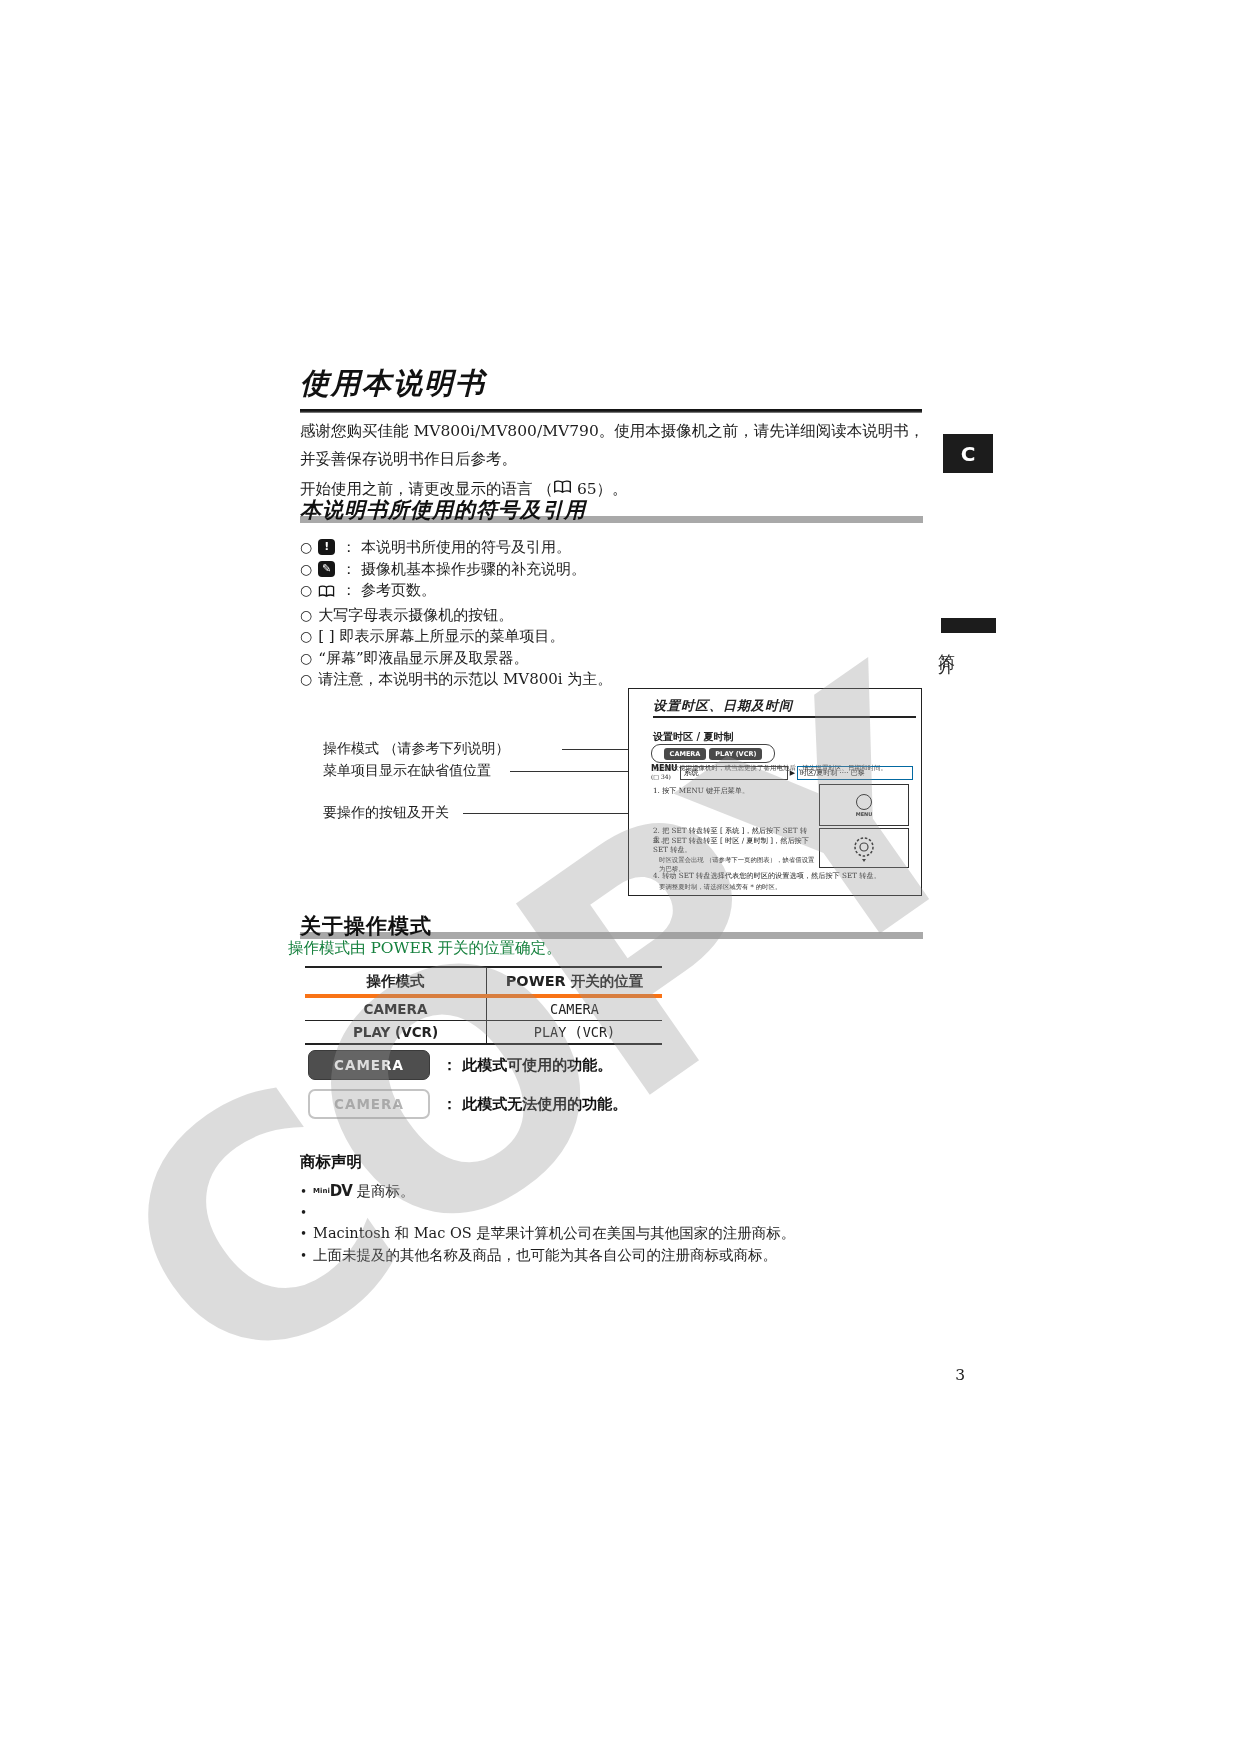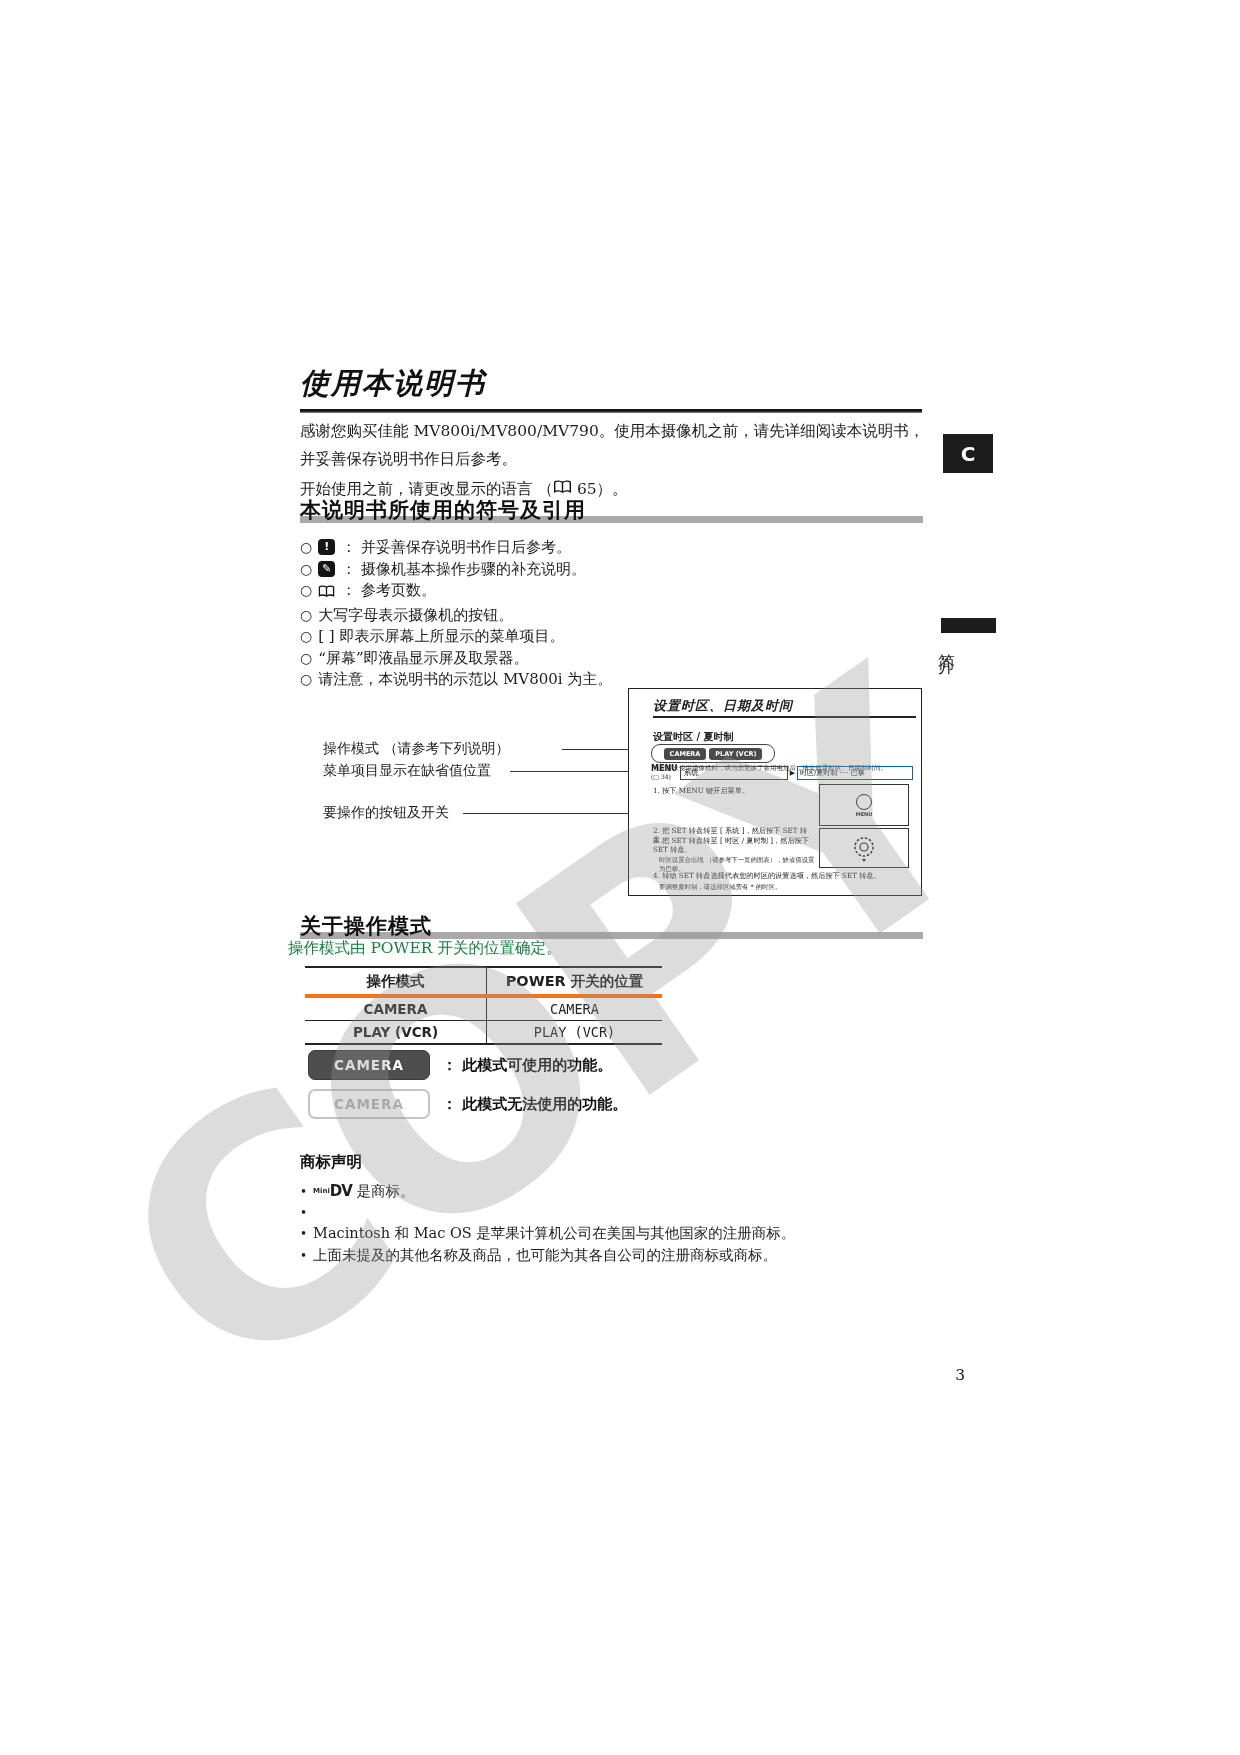--- a/index.html
+++ b/index.html
@@ -19,21 +19,21 @@
     background:linear-gradient(to bottom,#151515 0%,#151515 55%,#9b9b9b 100%);}
 
   .intro{left:300px;top:418px;width:628px;font-size:15.5px;line-height:27.5px;color:#1d1d1d;}
   .intro p{margin:0;}
 
   
   .sec-head{position:absolute;width:623px;height:30px;}
   .sec-head .band{position:absolute;left:0;right:0;bottom:1px;height:7px;background:#a9a9a9;}
   .sec-head .txt{position:absolute;left:0;bottom:0;font-family:"DejaVu Sans", sans-serif;
     font-weight:bold;font-size:21px;color:#111;letter-spacing:1px;background:transparent;}
-  #sec1{left:300px;top:494px;}
+  #sec1{left:300px;top:494px;font-style:italic;}
   #sec2{left:300px;top:910px;}
 
   
   .bullets{left:300px;top:537px;width:630px;}
   .bullet{display:flex;align-items:flex-start;gap:6px;font-size:15px;line-height:21.5px;color:#1d1d1d;}
   .ring{font-size:14px;line-height:21.5px;}
   .sym-ic{display:inline-flex;width:17px;height:16px;border-radius:4px;background:#151515;color:#fff;
     align-items:center;justify-content:center;font-family:"DejaVu Sans", sans-serif;
     font-weight:bold;font-size:11px;flex:0 0 auto;margin-top:2px;}
   .book-ic{display:inline-block;flex:0 0 auto;margin-top:3px;}
@@ -136,21 +136,21 @@
 
   <div class="sec-head" id="sec1">
     <div class="band"></div>
     <div class="txt">本说明书所使用的符号及引用</div>
   </div>
 
   <div class="abs bullets" id="symbols-list">
       <div class="bullet">
         <span class="ring">○</span>
         <span class="sym-ic">!</span>
-        <span>： 并妥善保存说明书作日后参考。</span>
+        <span>： 本说明书所使用的符号及引用。</span>
       </div>
       <div class="bullet">
         <span class="ring">○</span>
         <span class="sym-ic">✎</span>
         <span>： 摄像机基本操作步骤的补充说明。</span>
       </div>
       <div class="bullet">
         <span class="ring">○</span>
         <span class="book-ic"><svg width="17" height="13" viewBox="0 0 24 18">
             <path d="M12 3 C9 1 4 1 2 2.5 L2 15 C4 13.5 9 13.5 12 15.5 C15 13.5 20 13.5 22 15 L22 2.5 C20 1 15 1 12 3 Z M12 3 L12 15.5" fill="none" stroke="#111" stroke-width="1.8"></path>

